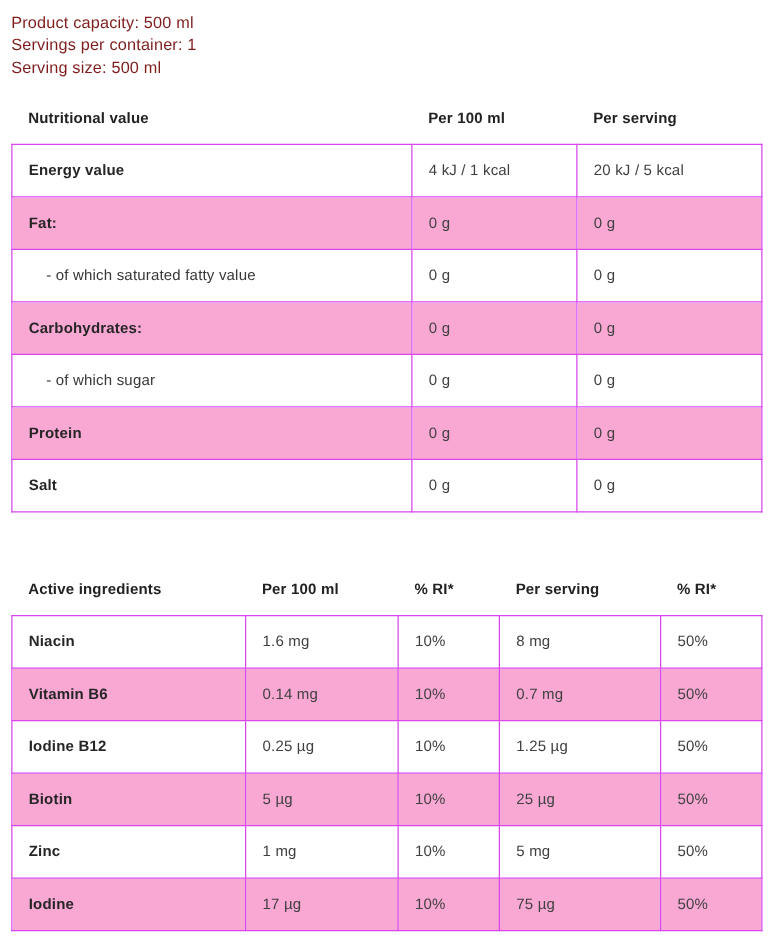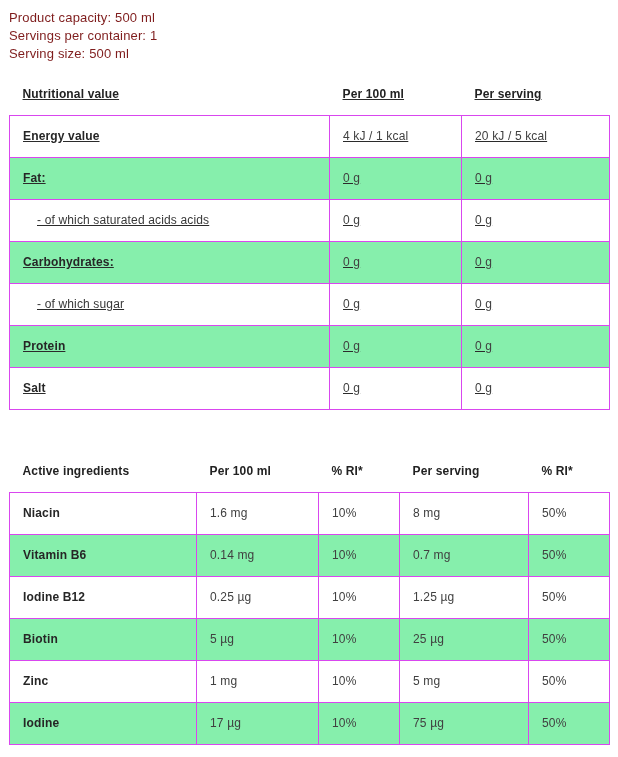--- a/index.html
+++ b/index.html
@@ -42,23 +42,23 @@
     border: 1px solid #d946ef;
     padding: 13px 13px;
     line-height: 15px;
     color: #404040;
     vertical-align: middle;
     overflow: hidden;
     white-space: nowrap;
   }
   td.lbl { font-weight: bold; color: #262626; }
   td.lbl.sub { font-weight: normal; color: #383838; padding-left: 27px; }
-  tr.alt td { background: #86efac; }
+  tr.alt td { background: #f9a8d4; }
 
-  .tbl1 { margin-top: 10px; text-decoration: underline; }
+  .tbl1 { margin-top: 10px; }
   .tbl2 { margin-top: 40px; }
 </style>
 </head>
 <body>
 
 <div class="page">
 
   <div class="info">
     <p>Product capacity: 500 ml</p>
     <p>Servings per container: 1</p>
@@ -83,21 +83,21 @@
         <td class="lbl">Energy value</td>
         <td>4 kJ / 1 kcal</td>
         <td>20 kJ / 5 kcal</td>
       </tr>
       <tr class="alt">
         <td class="lbl">Fat:</td>
         <td>0 g</td>
         <td>0 g</td>
       </tr>
       <tr>
-        <td class="lbl sub">- of which saturated acids acids</td>
+        <td class="lbl sub">- of which saturated fatty value</td>
         <td>0 g</td>
         <td>0 g</td>
       </tr>
       <tr class="alt">
         <td class="lbl">Carbohydrates:</td>
         <td>0 g</td>
         <td>0 g</td>
       </tr>
       <tr>
         <td class="lbl sub">- of which sugar</td>

